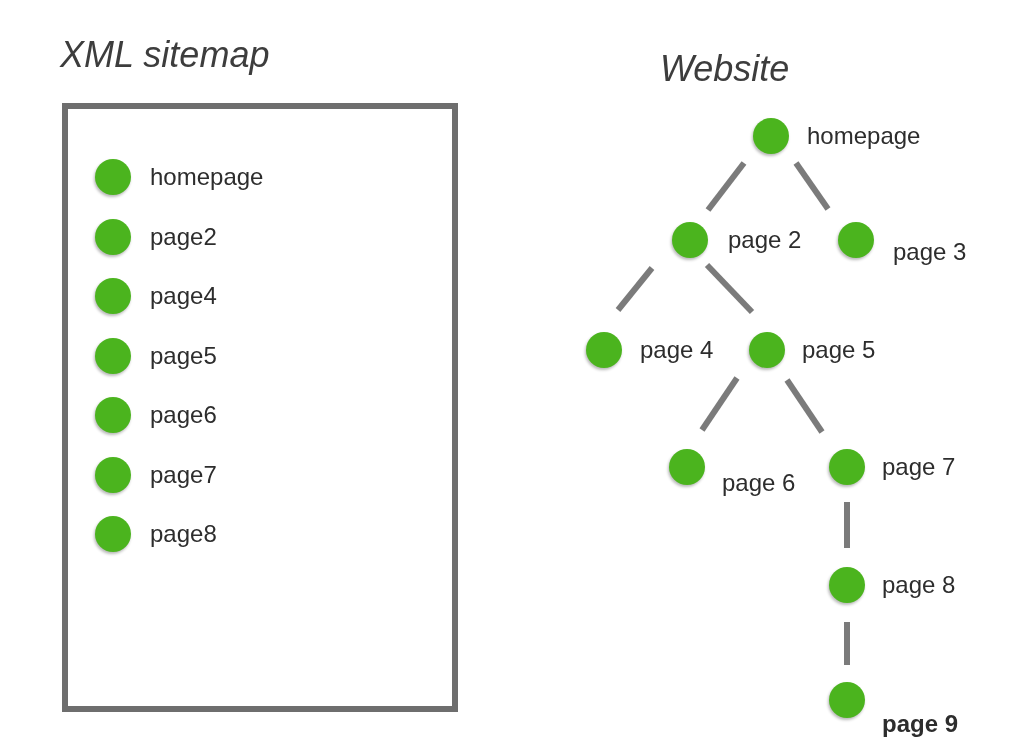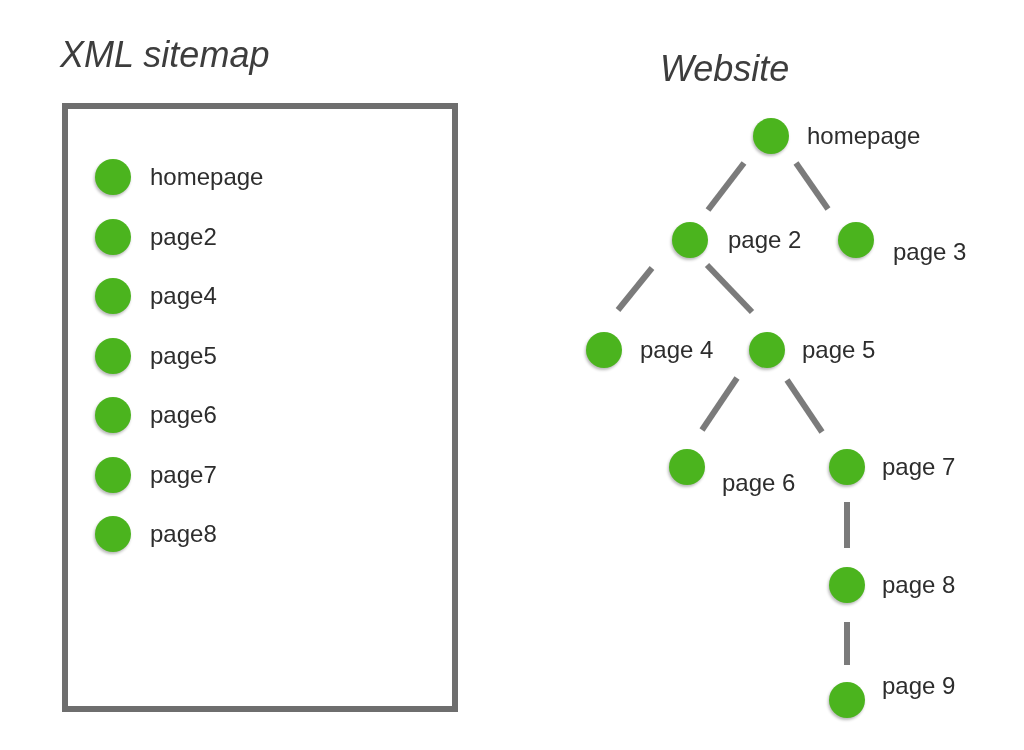--- a/index.html
+++ b/index.html
@@ -152,16 +152,16 @@
     <span class="tree-node-dot" style="left:669px; top:449px;"></span>
     <span class="tree-node-label" style="left:722px; top:453px;margin-top:16px;">page 6</span>
 
     <span class="tree-node-dot" style="left:829px; top:449px;"></span>
     <span class="tree-node-label" style="left:882px; top:453px;">page 7</span>
 
     <span class="tree-node-dot" style="left:829px; top:567px;"></span>
     <span class="tree-node-label" style="left:882px; top:571px;">page 8</span>
 
     <span class="tree-node-dot" style="left:829px; top:682px;"></span>
-    <span class="tree-node-label" style="left:882px; top:672px;">page 9</span>
+    <span class="tree-node-label" style="left:882px; top:710px;font-weight:bold;">page 9</span>
 
   </div>
 </div>
 
 </body></html>

